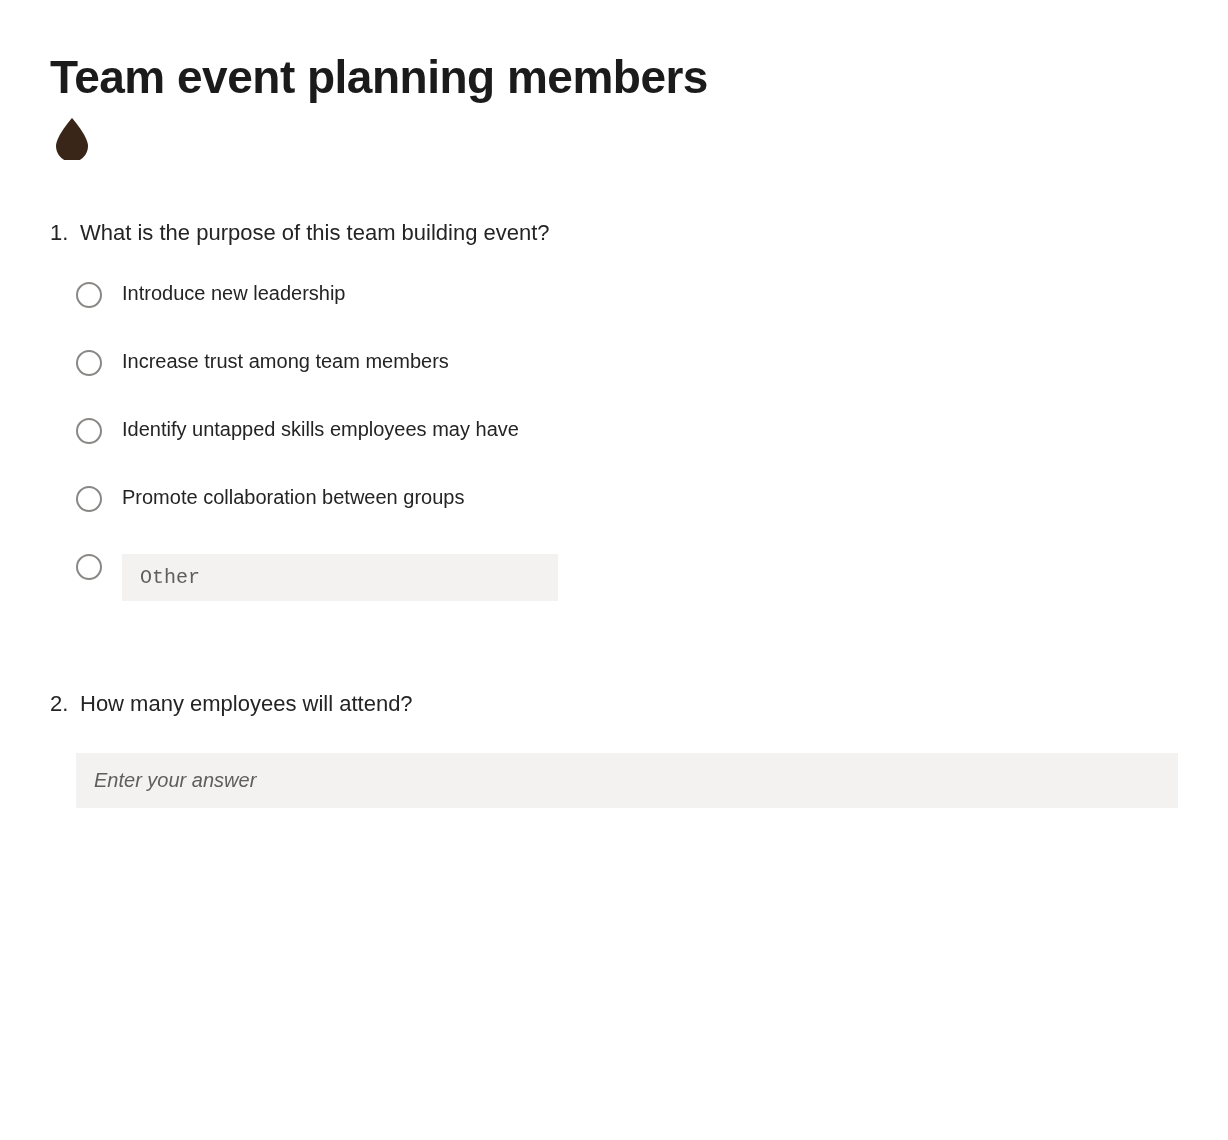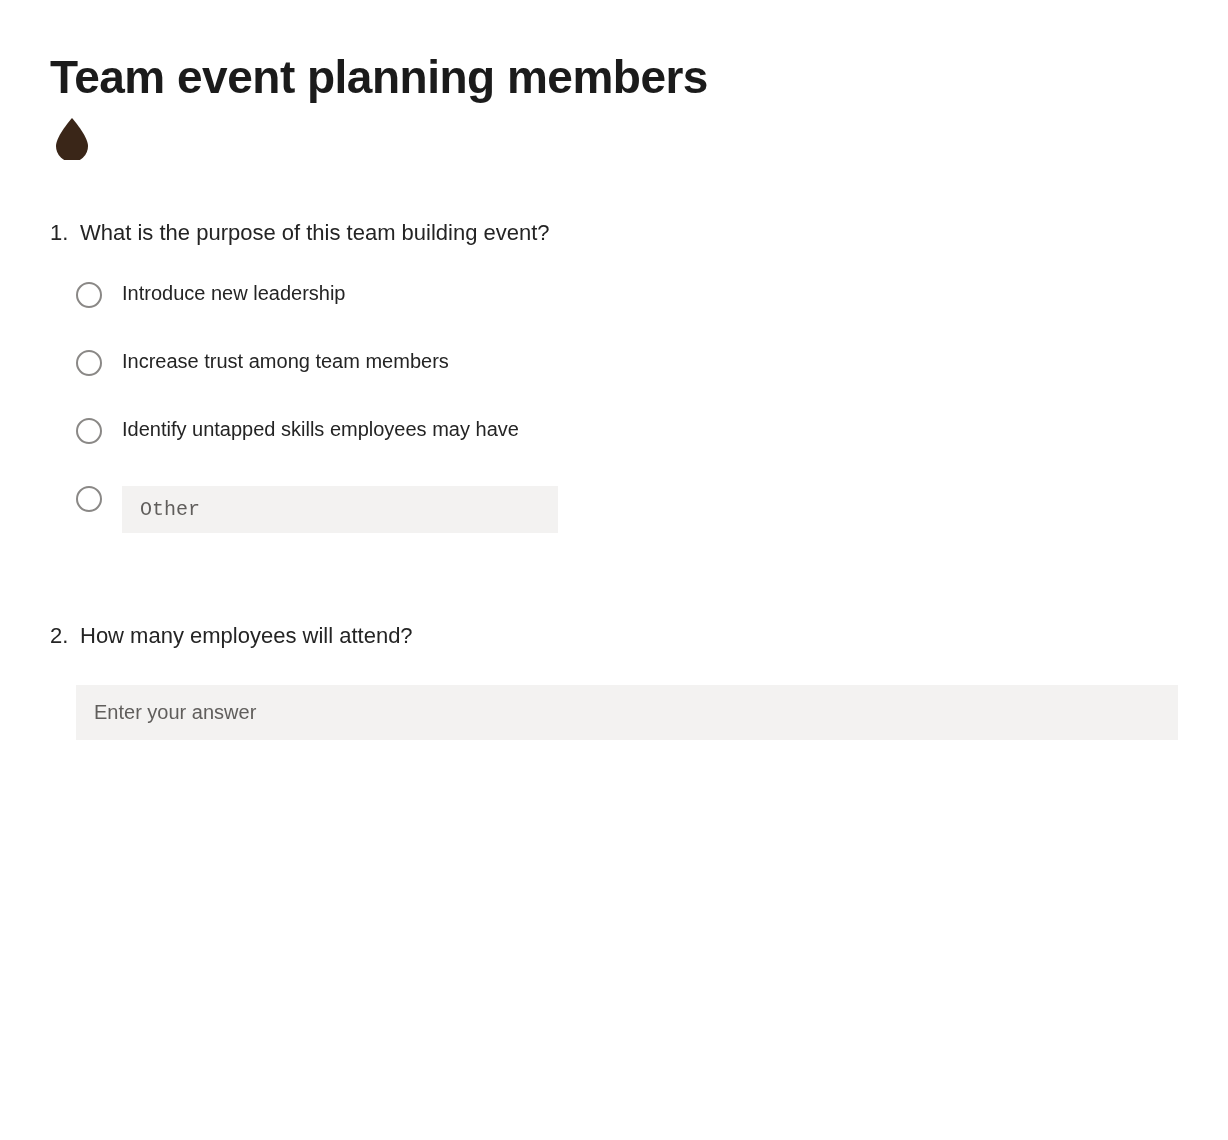--- a/index.html
+++ b/index.html
@@ -85,20 +85,21 @@
     .text-input {
       background: #f3f2f1;
       border: none;
       padding: 16px 18px;
       font-size: 20px;
       color: #242424;
       width: 100%;
       margin-left: 26px;
       font-family: inherit;
       width: calc(100% - 26px);
+      font-style: italic;
     }
     .text-input::placeholder {
       color: #605e5c;
     }
   </style>
 </head>
 <body>
 
 <h1 class="form-title">Team event planning members</h1>
 
@@ -121,20 +122,24 @@
     <div class="option-row">
       <div class="radio-circle"></div>
       <span class="option-label">Increase trust among team members</span>
     </div>
     <div class="option-row">
       <div class="radio-circle"></div>
       <span class="option-label">Identify untapped skills employees may have</span>
     </div>
     <div class="option-row">
       <div class="radio-circle"></div>
+      <span class="option-label">Promote collaboration between groups</span>
+    </div>
+    <div class="option-row">
+      <div class="radio-circle"></div>
       <input type="text" class="other-input" placeholder="Other" style="">
     </div>
   </div>
 </div>
 
 <div class="question-block">
   <div class="question-row">
     <span class="question-number">2.</span>
     <span class="question-text">How many employees will attend?</span>
   </div>

